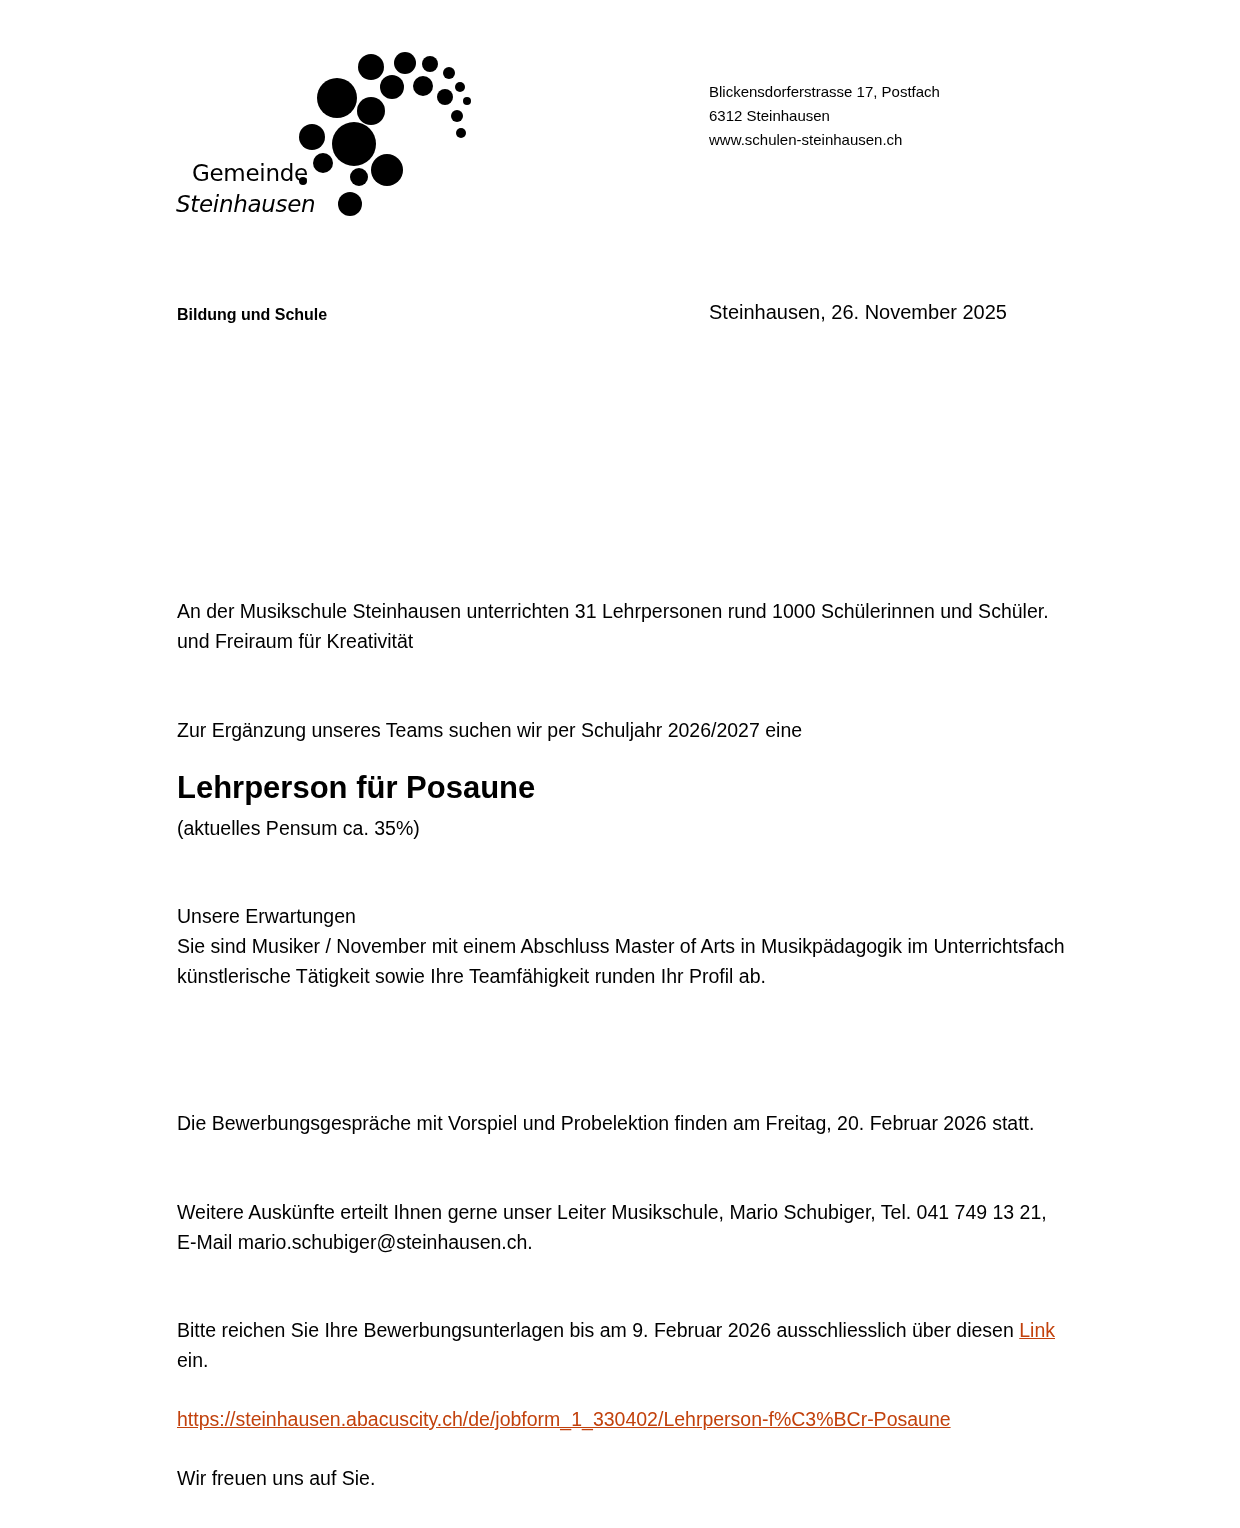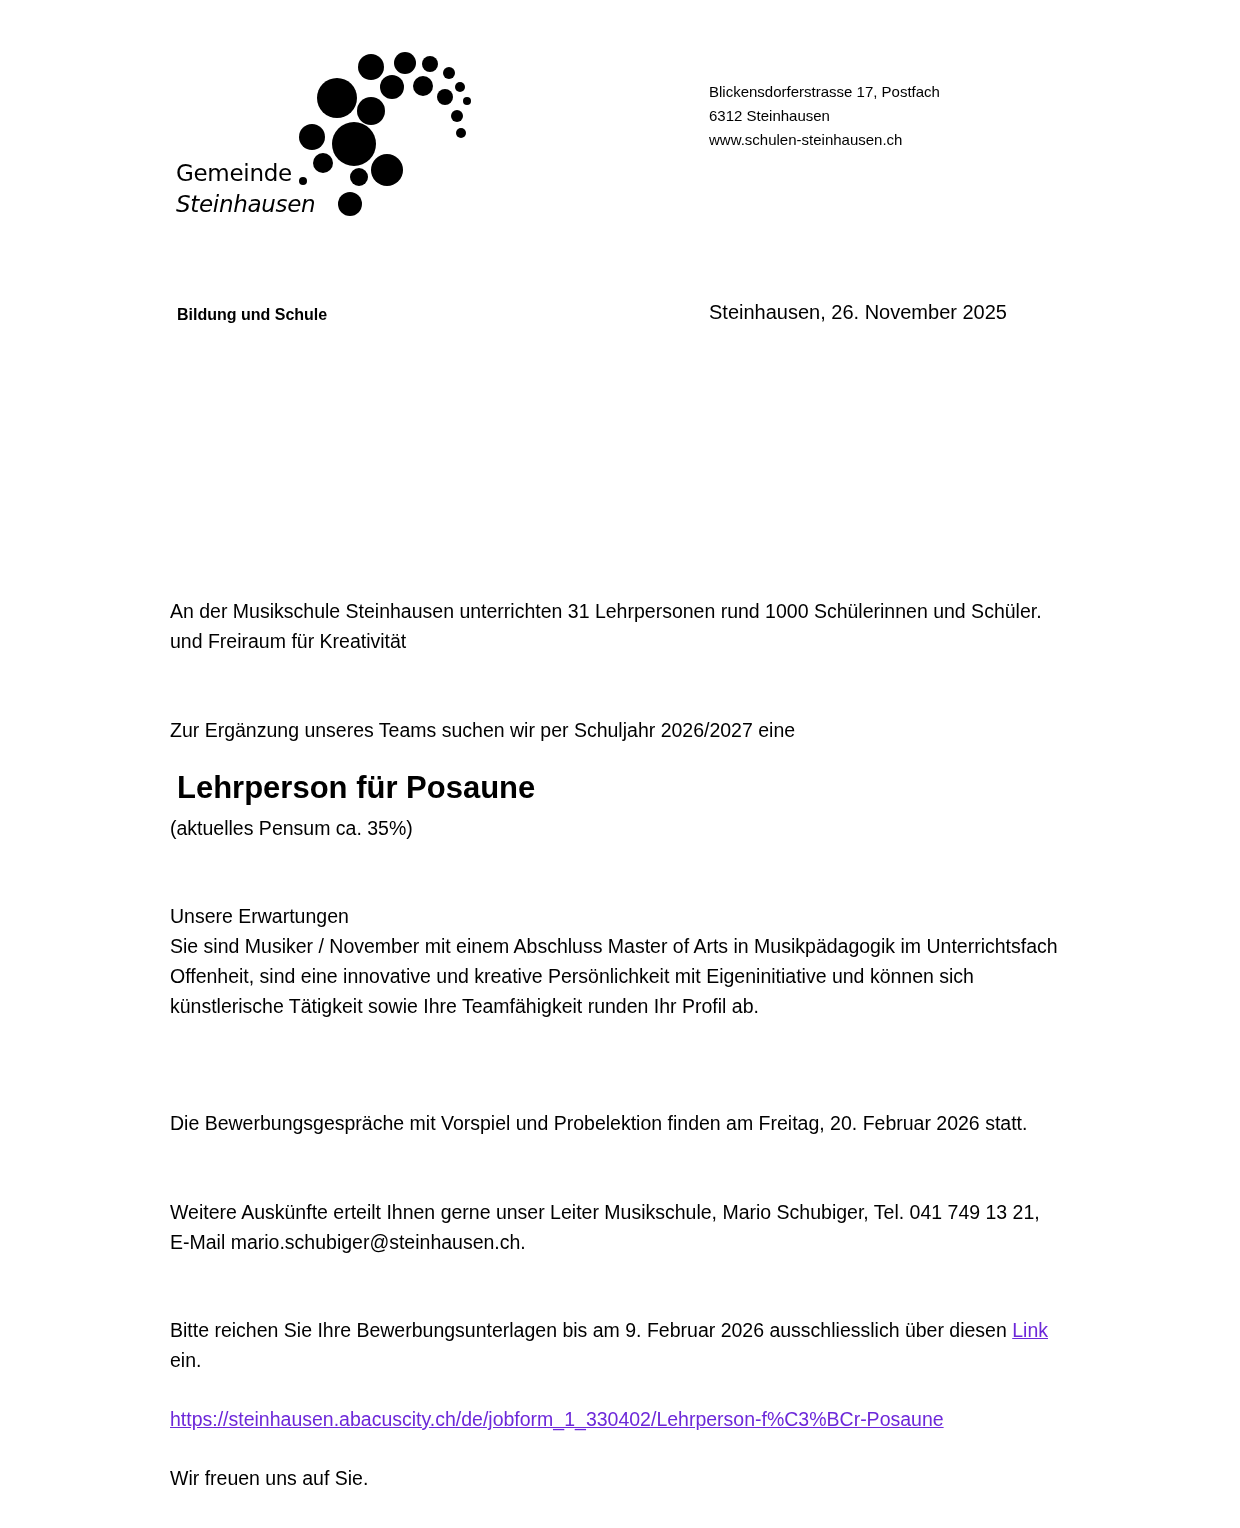--- a/index.html
+++ b/index.html
@@ -8,23 +8,23 @@
       font-family: "Liberation Sans", sans-serif; color: #000;
     }
     #logo-svg { position: absolute; left: 160px; top: 40px; }
     .logo-text {
       position: absolute; left: 176px; font-family: "DejaVu Sans", sans-serif;
       font-size: 23px; letter-spacing: -0.3px; line-height: 26px; font-weight: 500;
     }
     .addr { position: absolute; left: 709px; font-size: 15px; line-height: 24px; }
     .dept { position: absolute; left: 177px; top: 306px; font-size: 16px; font-weight: bold; }
     .date { position: absolute; left: 709px; top: 301px; font-size: 20px; }
-    .body-text { position: absolute; left: 170px; width: 960px; font-size: 19.5px; line-height: 30px; }
+    .body-text { position: absolute; left: 177px; width: 960px; font-size: 19.5px; line-height: 30px; }
     .title { position: absolute; left: 177px; top: 770px; font-size: 31px; font-weight: bold; }
-    a.link { color: #6d28d9; }
+    a.link { color: #c2410c; }
   </style>
 </head>
 <body>
 
 <svg id="logo-svg" width="330" height="190" viewBox="160 40 330 190">
   <g fill="#000">
     <circle cx="337" cy="98" r="20"></circle>
     <circle cx="371" cy="67" r="13"></circle>
     <circle cx="405" cy="63" r="11"></circle>
     <circle cx="430" cy="64" r="8"></circle>
@@ -39,21 +39,21 @@
     <circle cx="371" cy="111" r="14"></circle>
     <circle cx="312" cy="137" r="13"></circle>
     <circle cx="354" cy="144" r="22"></circle>
     <circle cx="323" cy="163" r="10"></circle>
     <circle cx="387" cy="170" r="16"></circle>
     <circle cx="359" cy="177" r="9"></circle>
     <circle cx="303" cy="181" r="4"></circle>
     <circle cx="350" cy="204" r="12"></circle>
   </g>
 </svg>
-<div class="logo-text" style="top:160px;">Gemeinde</div>
+<div class="logo-text" style="top:160px;margin-left:16px;">Gemeinde</div>
 <div class="logo-text" style="top:191px;font-style:italic;">Steinhausen</div>
 
 <div class="addr" style="top:80px;">Blickensdorferstrasse 17, Postfach</div>
 <div class="addr" style="top:104px;">6312 Steinhausen</div>
 <div class="addr" style="top:128px;">www.schulen-steinhausen.ch</div>
 
 <div class="dept">Bildung und Schule</div>
 <div class="date">Steinhausen, 26. November 2025</div>
 
 <div class="body-text" style="top:596px;">
@@ -62,21 +62,20 @@
 </div>
 
 <div class="body-text" style="top:715px;">Zur Ergänzung unseres Teams suchen wir per Schuljahr 2026/2027 eine</div>
 
 <div class="title">Lehrperson für Posaune</div>
 <div class="body-text" style="top:813px;">(aktuelles Pensum ca. 35%)</div>
 
 <div class="body-text" style="top:901px;">
   <div>Unsere Erwartungen</div>
   <div>Sie sind Musiker / November mit einem Abschluss Master of Arts in Musikpädagogik im Unterrichtsfach</div>
-  <div>Offenheit, sind eine innovative und kreative Persönlichkeit mit Eigeninitiative und können sich</div>
   <div>künstlerische Tätigkeit sowie Ihre Teamfähigkeit runden Ihr Profil ab.</div>
 </div>
 
 <div class="body-text" style="top:1108px;">Die Bewerbungsgespräche mit Vorspiel und Probelektion finden am Freitag, 20. Februar 2026 statt.</div>
 
 <div class="body-text" style="top:1197px;">
   <div>Weitere Auskünfte erteilt Ihnen gerne unser Leiter Musikschule, Mario Schubiger, Tel. 041 749 13 21,</div>
   <div>E-Mail mario.schubiger@steinhausen.ch.</div>
 </div>
 

